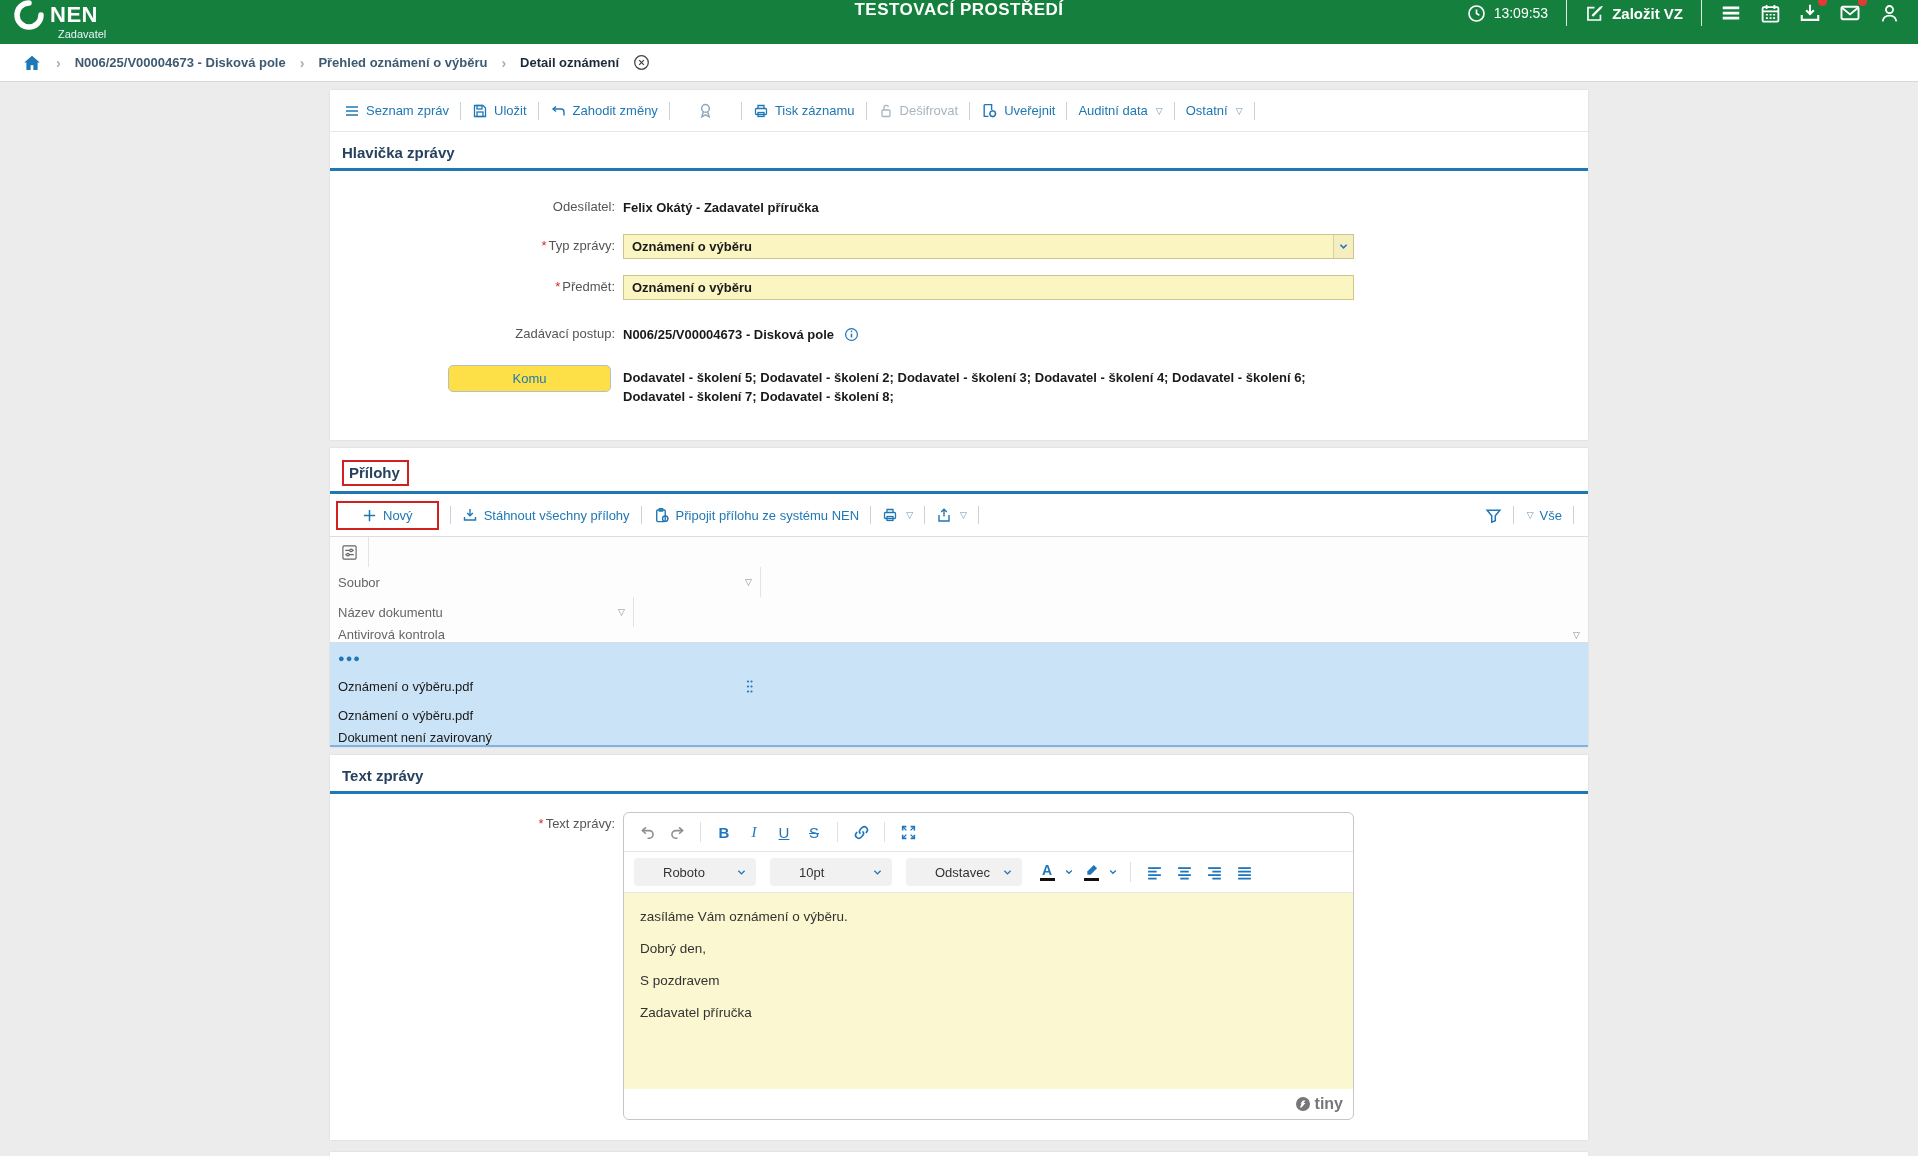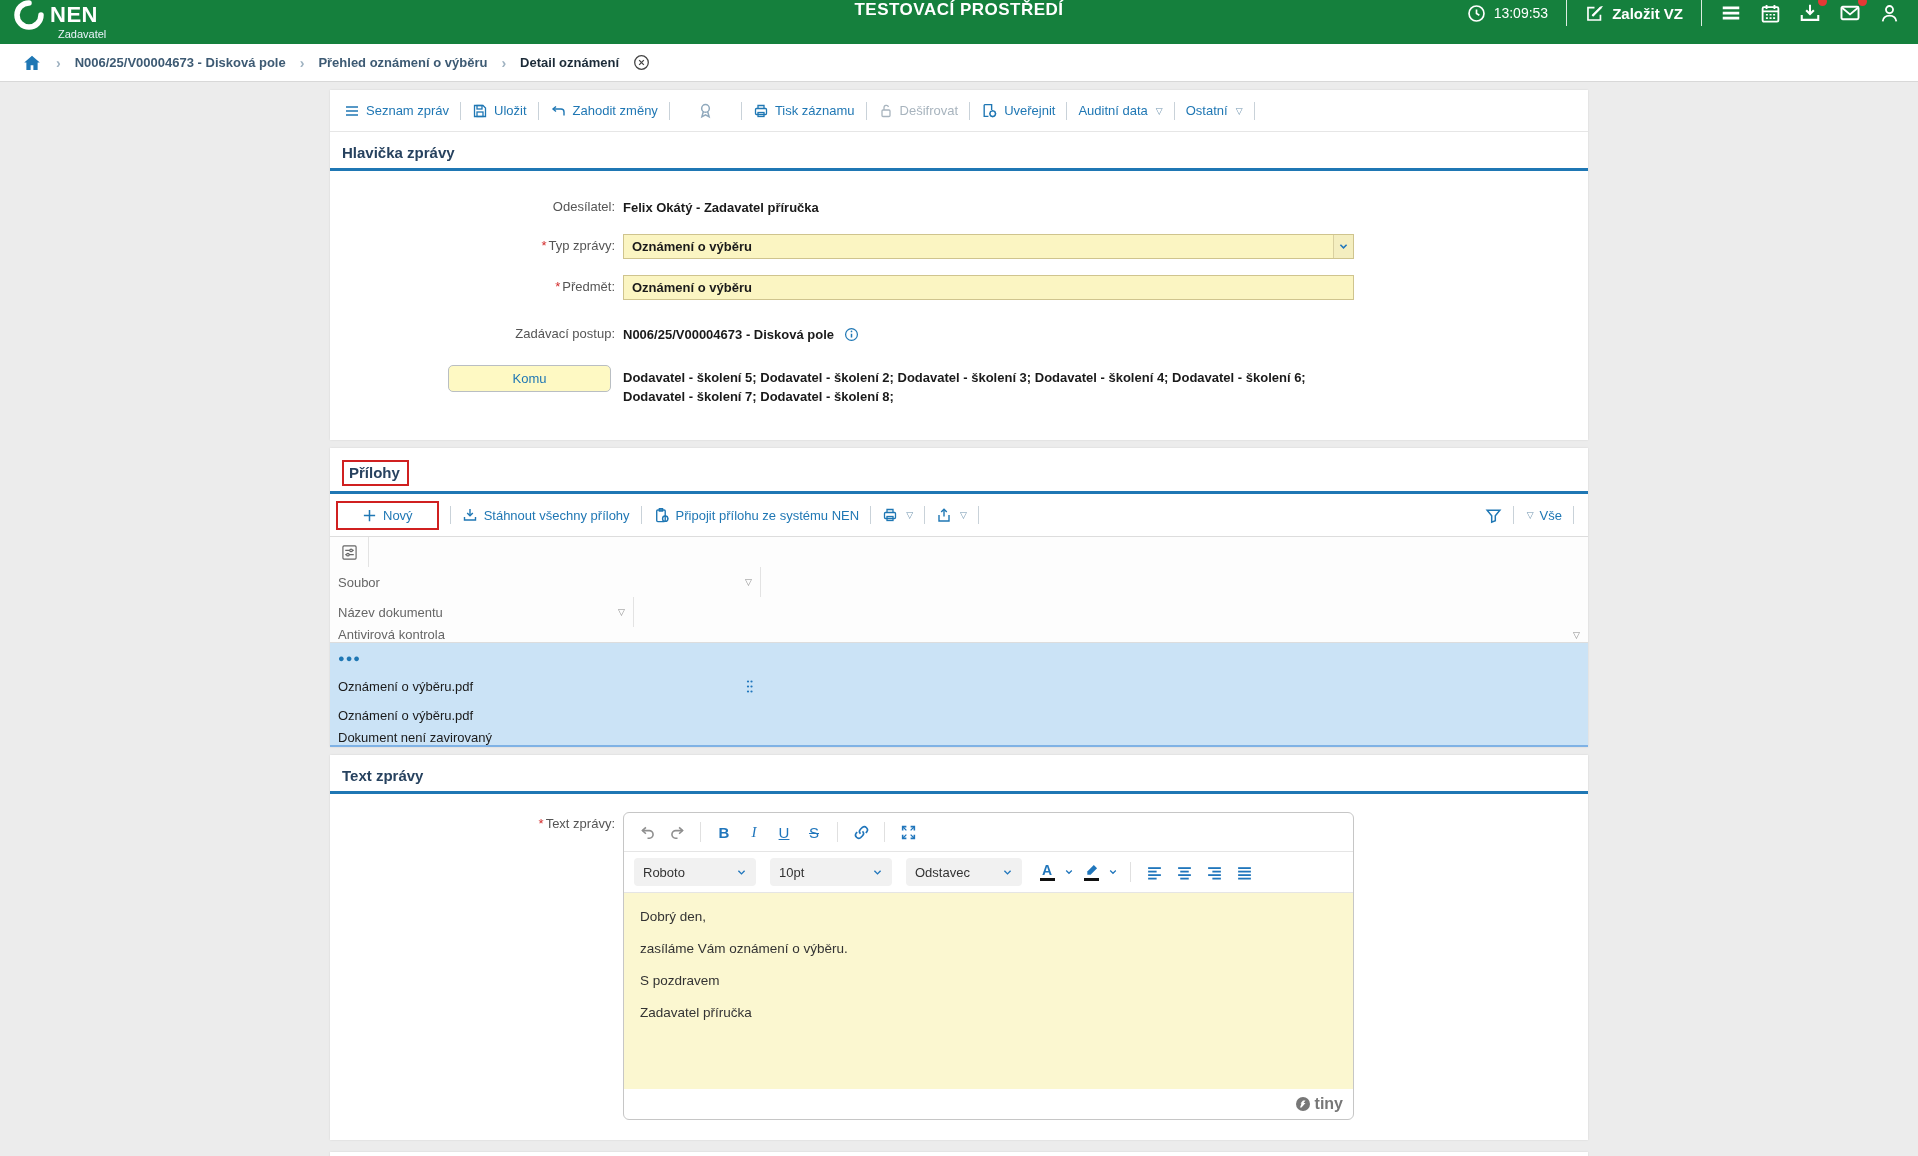--- a/index.html
+++ b/index.html
@@ -46,21 +46,21 @@
   
   .form { padding:24px 0 28px 0; }
   .frow { display:flex; align-items:flex-start; margin-bottom:16px; }
   .flabel { width:293px; text-align:right; padding:4px 8px 0 0; color:#555; flex:none; }
   .req::before { content:"*"; color:#D22B2B; margin-right:2px; }
   .fvalue { font-weight:bold; color:#1A1A1A; padding-top:4px; max-width:960px; line-height:1.45; }
   .ysel { width:731px; height:25px; background:#FBF5C2; border:1px solid #CFC48E; display:flex; align-items:center; cursor:pointer; }
   .ysel-text { flex:1; padding:0 8px; font-weight:bold; color:#1A1A1A; }
   .ysel-btn { width:20px; height:100%; border-left:1px solid #D9D0A0; background:#F4EEC0; display:flex; align-items:center; justify-content:center; }
   .yinput { width:731px; height:25px; background:#FBF5C2; border:1px solid #CFC48E; padding:0 8px; font-weight:bold; font-size:13px; color:#1A1A1A; font-family:"Liberation Sans",sans-serif; }
-  .komu-btn { width:163px; height:27px; background:#fef9c3; border:1px solid #B9BEC3; border-radius:5px; color:#1F77B4; font-size:13px; cursor:pointer; margin-right:4px; font-family:"Liberation Sans",sans-serif; }
+  .komu-btn { width:163px; height:27px; background:#fde047; border:1px solid #B9BEC3; border-radius:5px; color:#1F77B4; font-size:13px; cursor:pointer; margin-right:4px; font-family:"Liberation Sans",sans-serif; }
   .info-ic { color:#1F77B4; margin-left:6px; }
 
   
   .atoolbar { display:flex; align-items:center; height:42px; padding:0 14px 0 6px; }
   .atoolbar-right { margin-left:auto; display:flex; align-items:center; }
   .tbl { width:100%; border-top:1px solid #DDD; margin-bottom:8px; }
   .thead, .trow { display:flex; align-items:stretch;flex-direction:column; }
   .thead { border-bottom:1px solid #DDD; background:#FDFDFD; }
   .th { display:flex; align-items:center; color:#666; padding:0 8px; height:30px; border-right:1px solid #E3E3E3; }
   .th .fdd { margin-left:auto; font-size:9px; color:#8A8A8A; cursor:pointer; }
@@ -77,21 +77,21 @@
   .editor { width:731px; border:1px solid #C6C6C6; border-radius:6px; overflow:hidden; background:#fff; }
   .etb { display:flex; align-items:center; padding:6px 10px; gap:4px; border-bottom:1px solid #E5E5E5; }
   .ebtn { display:flex; align-items:center; justify-content:center; min-width:26px; height:26px; cursor:pointer; border-radius:3px; color:#2076BC; font-size:15px; }
   .ebtn.gray { color:#8F8F8F; }
   .ebtn.b { font-weight:bold; }
   .ebtn.i { font-style:italic; font-family:"Liberation Serif",serif; }
   .ebtn.u { text-decoration:underline; }
   .ebtn.s { text-decoration:line-through; }
   .ediv { width:1px; height:20px; background:#E0E0E0; margin:0 6px; }
   .esel { background:#F1F1F1; border-radius:4px; height:28px; display:flex; align-items:center; padding:0 9px; gap:8px; cursor:pointer; color:#333; margin-right:10px; }
-  .esel .txt { flex:1; }
+  .esel .txt { flex:1;margin-left:20px; }
   .colorbtn { display:flex; flex-direction:column; align-items:center; justify-content:center; width:22px; height:26px; cursor:pointer; }
   .colorbar { width:15px; height:3px; background:#111; margin-top:1px; }
   .econtent { background:#FBF7D0; padding:16px 16px 8px 16px; height:196px; }
   .econtent p { margin-bottom:17px; font-size:13.5px; color:#333; }
   .efoot { height:30px; display:flex; align-items:center; justify-content:flex-end; padding-right:10px; gap:4px; }
   .tinybrand { color:#777; font-weight:bold; font-size:16px; }
 
   .empty-card { height:132px; }
   svg { display:block; }
 </style>
@@ -552,22 +552,22 @@
               <svg width="17" height="17" viewBox="0 0 16 16" fill="#2076BC">
                   <rect x="2" y="3" width="12" height="1.7"></rect>
                   <rect x="2" y="6.3" width="12" height="1.7"></rect>
                   <rect x="2" y="9.6" width="12" height="1.7"></rect>
                   <rect x="2" y="12.9" width="12" height="1.7"></rect>
                 </svg>
             </span>
           </div>
 
           <div class="econtent">
+            <p>zasíláme Vám oznámení o výběru.</p>
             <p>Dobrý den,</p>
-            <p>zasíláme Vám oznámení o výběru.</p>
             <p>S pozdravem</p>
             <p>Zadavatel příručka</p>
           </div>
 
           <div class="efoot">
             <svg width="16" height="16" viewBox="0 0 16 16">
                 <circle cx="8" cy="8" r="7" fill="#777"></circle>
                 <path d="M5.5 7.5 8 4.5h2.5L8.5 7h2L6.5 11.5H5l1.5-4z" fill="#fff"></path>
               </svg>
             <span class="tinybrand">tiny</span>

